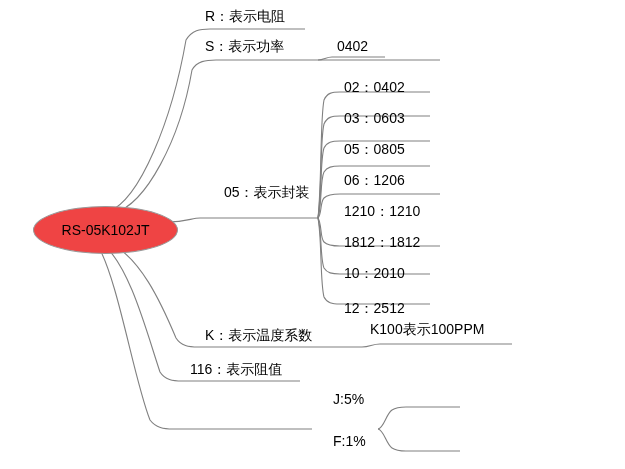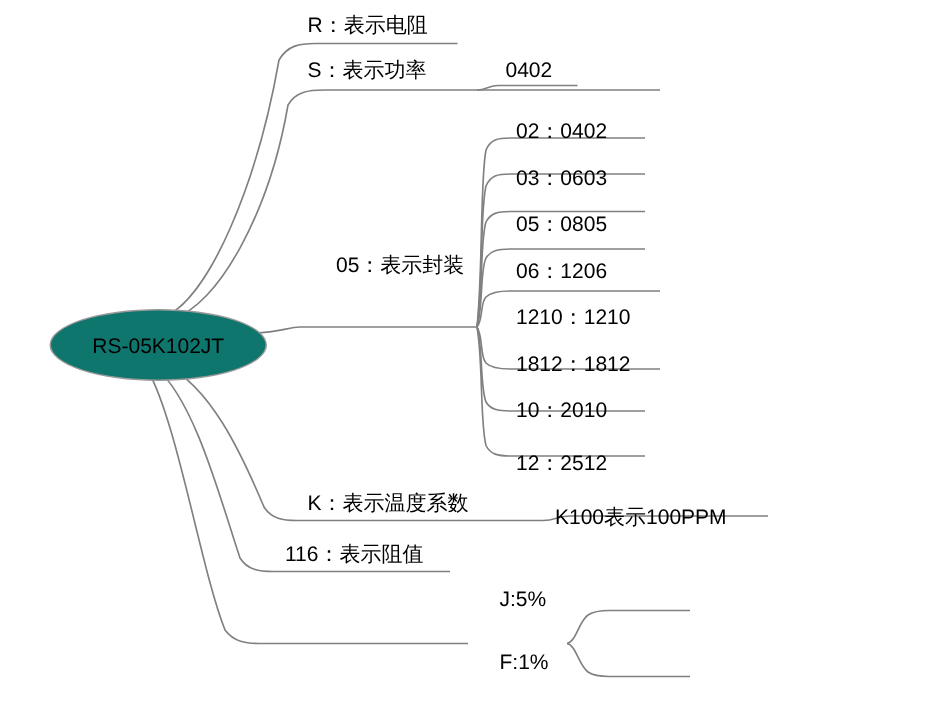--- a/index.html
+++ b/index.html
@@ -32,21 +32,21 @@
     line-height: 16px;
     white-space: nowrap;
     font-family: "Liberation Sans", "DejaVu Sans", sans-serif;
   }
   .root-node {
     position: absolute;
     display: flex;
     align-items: center;
     justify-content: center;
     box-sizing: border-box;
-    background: #0f766e;
+    background: #ef4444;
     border: 1px solid #999999;
     border-radius: 50%;
     color: #000000;
     font-size: 14px;
     white-space: nowrap;
   }
 </style>
 </head>
 <body>
 
@@ -88,34 +88,34 @@
   <div class="root-node" style="left:33px; top:206px; width:145px; height:48px;">
     <span>RS-05K102JT</span>
   </div>
 
   <div class="node-label" style="left:205px; top:8px;">R：表示电阻</div>
 
   <div class="node-label" style="left:205px; top:38px;">S：表示功率</div>
 
   <div class="node-label" style="left:337px; top:38px;">0402</div>
 
-  <div class="node-label" style="left:224px; top:168px;">05：表示封装</div>
+  <div class="node-label" style="left:224px; top:184px;">05：表示封装</div>
 
   <div class="node-label" style="left:344px; top:79px;">02：0402</div>
   <div class="node-label" style="left:344px; top:110px;">03：0603</div>
   <div class="node-label" style="left:344px; top:141px;">05：0805</div>
   <div class="node-label" style="left:344px; top:172px;">06：1206</div>
   <div class="node-label" style="left:344px; top:203px;">1210：1210</div>
   <div class="node-label" style="left:344px; top:234px;">1812：1812</div>
   <div class="node-label" style="left:344px; top:265px;">10：2010</div>
   <div class="node-label" style="left:344px; top:300px;">12：2512</div>
 
   <div class="node-label" style="left:205px; top:327px;">K：表示温度系数</div>
 
-  <div class="node-label" style="left:370px; top:336px;">K100表示100PPM</div>
+  <div class="node-label" style="left:370px; top:321px;">K100表示100PPM</div>
 
   <div class="node-label" style="left:190px; top:361px;">116：表示阻值</div>
 
 
   <div class="node-label" style="left:333px; top:391px;">J:5%</div>
   <div class="node-label" style="left:333px; top:433px;">F:1%</div>
 
 </div>
 
 </body></html>

